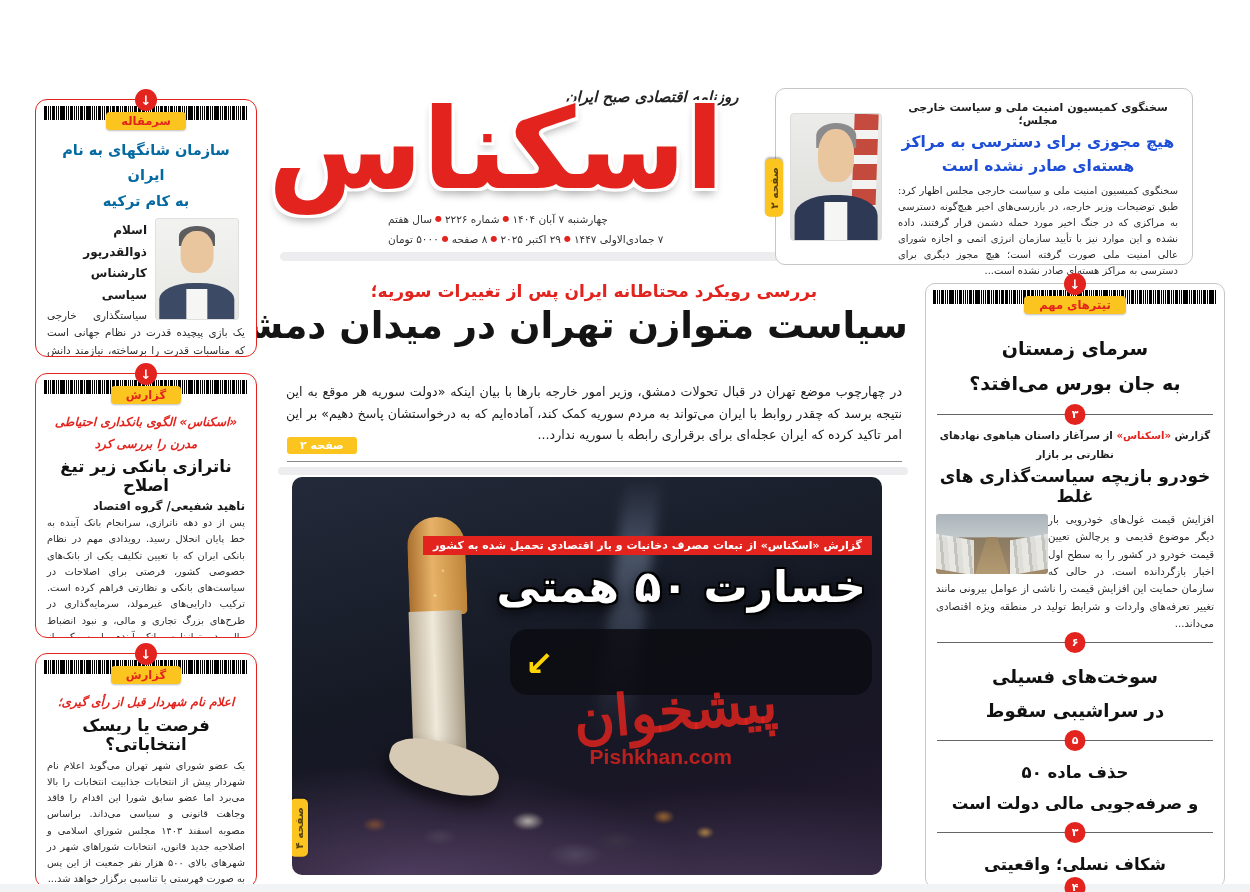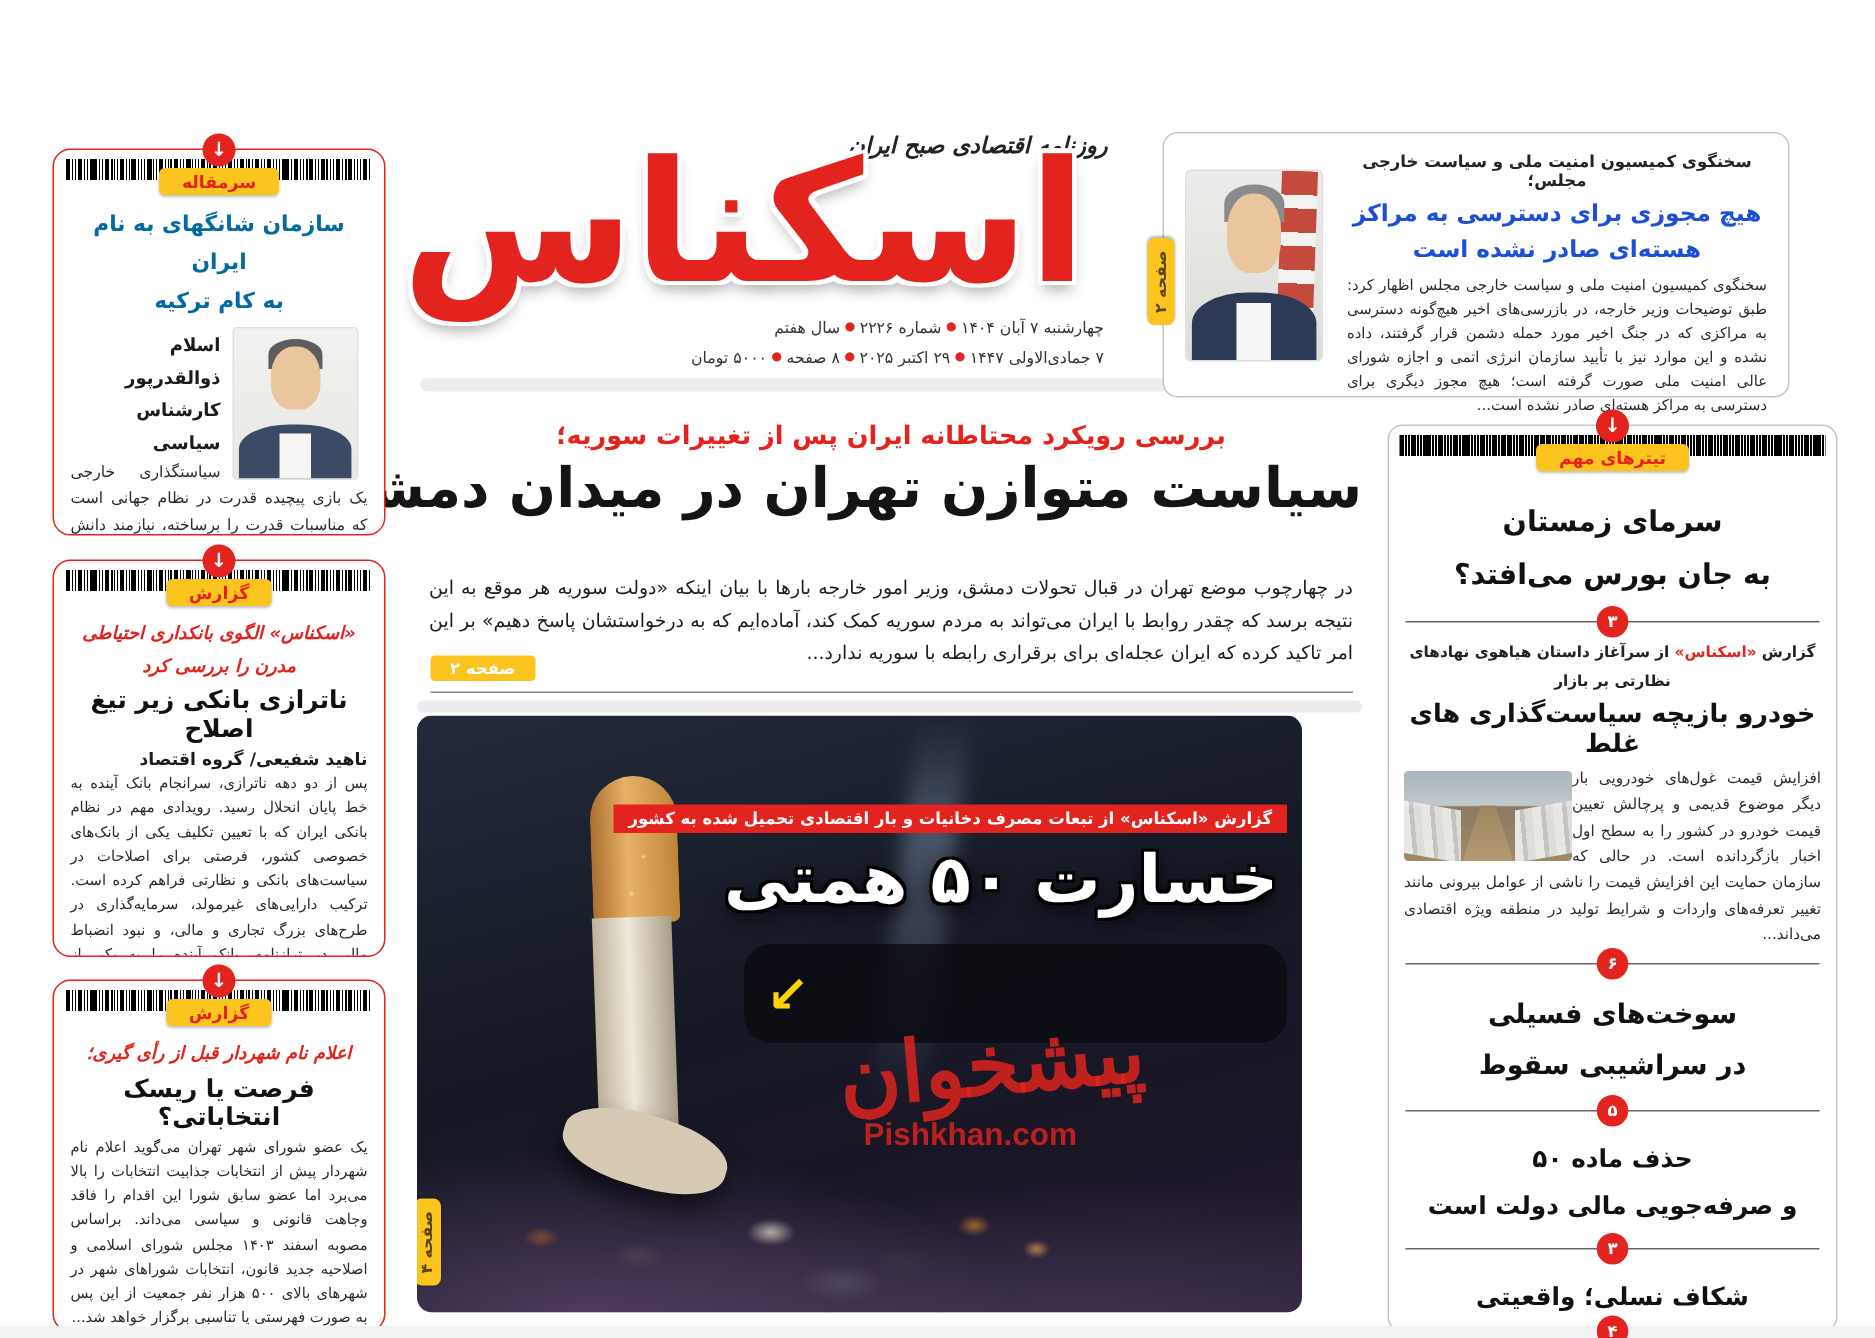--- a/index.html
+++ b/index.html
@@ -31,21 +31,21 @@
   .dot { color:#e3231d; font-size:8px; vertical-align:2px; margin:0 3px; }
   .strip { position:absolute; background:#ededef; border-radius:6px; }
 
   
   .tagline { position:absolute; top:88px; left:552px; width:200px; text-align:center;
     font-family:"DejaVu Serif","Liberation Serif",serif; font-style:italic; font-weight:bold;
     font-size:15px; color:#222; }
   .logo { position:absolute; top:92px; left:268px; width:472px; text-align:left;
     font-size:112px; line-height:1.02; font-weight:bold; color:#e3231d; letter-spacing:-2px;
     text-shadow:-3px -3px 0 #fff,3px -3px 0 #fff,-3px 3px 0 #fff,3px 3px 0 #fff,0 6px 9px rgba(0,0,0,.3); }
-  .dateline { position:absolute; top:210px; left:388px; width:348px; text-align:right;
+  .dateline { position:absolute; top:210px; left:388px; width:348px; text-align:left;
     font-size:10.5px; color:#333; line-height:1.9; }
 
   
   .ed-title { font-weight:bold; font-size:14.5px; line-height:1.75; text-align:center; margin-top:8px; color:#0369a1; }
   .ed-author-photo { float:right; width:84px; height:102px; margin:4px 6px 4px 8px; border:1px solid #e0e0e0;
     border-radius:3px; position:relative; overflow:hidden; background:linear-gradient(180deg,#f2f2f0 0%,#e7e7e3 100%); }
   .ph-head { position:absolute; top:12%; left:50%; transform:translateX(-50%); width:40%; height:42%;
     background:#e9c69e; border-radius:46% 46% 40% 40%; }
   .ph-hair { position:absolute; top:7%; left:50%; transform:translateX(-50%); width:44%; height:20%;
     background:#5d5d5f; border-radius:50% 50% 0 0; }
@@ -64,21 +64,21 @@
     color:#e3231d; font-weight:bold; font-size:17px; }
   .lead-headline { position:absolute; top:304px; left:280px; width:628px; text-align:center;
     font-weight:bold; font-size:37px; letter-spacing:-1px; color:#141414; white-space:nowrap; }
   .lead-text { position:absolute; top:381px; left:286px; width:616px; font-size:12.6px;
     text-align:justify; line-height:1.72; color:#1c1c1c; }
   .lead-tag { position:absolute; top:437px; left:287px; background:#fcc41e; color:#fff;
     font-weight:bold; font-size:11px; padding:2px 13px; border-radius:3px; }
   .lead-hr { position:absolute; top:461px; left:287px; width:615px; border-top:1px solid #888; }
 
   
-  .photo { position:absolute; top:477px; left:278px; width:590px; height:398px; border-radius:10px; overflow:hidden;
+  .photo { position:absolute; top:477px; left:292px; width:590px; height:398px; border-radius:10px; overflow:hidden;
     background:
       radial-gradient(420px 170px at 18% 102%, rgba(122,92,140,.55), transparent 70%),
       radial-gradient(520px 150px at 72% 104%, rgba(96,76,116,.5), transparent 70%),
       linear-gradient(165deg,#232a3a 0%,#151924 45%,#1a1626 75%,#271e33 100%); }
   .smoke { position:absolute; left:318px; top:0; width:36px; height:260px;
     background:linear-gradient(180deg,rgba(170,195,230,0) 0%,rgba(175,198,232,.32) 30%,rgba(150,170,200,.14) 75%,rgba(0,0,0,0) 100%);
     filter:blur(6px); transform:skewX(-7deg); }
   .cig-filter { position:absolute; left:116px; top:40px; width:58px; height:98px;
     background:linear-gradient(90deg,#a96f2e,#e7b268 42%,#bd8538);
     border-radius:29px 29px 5px 5px; transform:rotate(-2deg);

